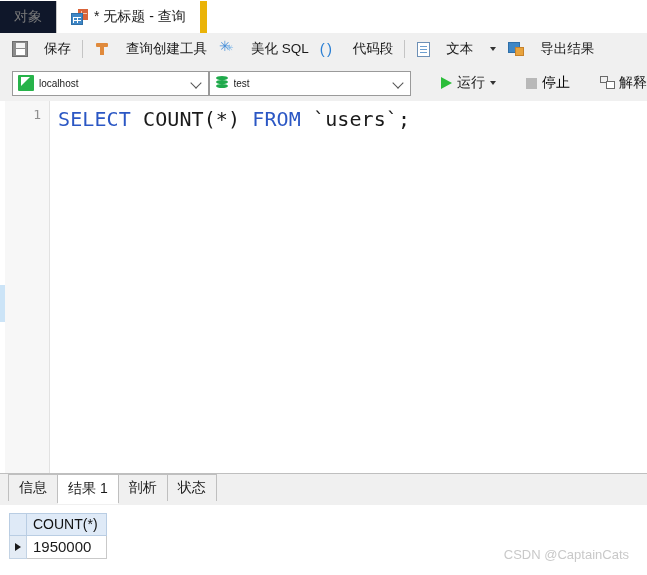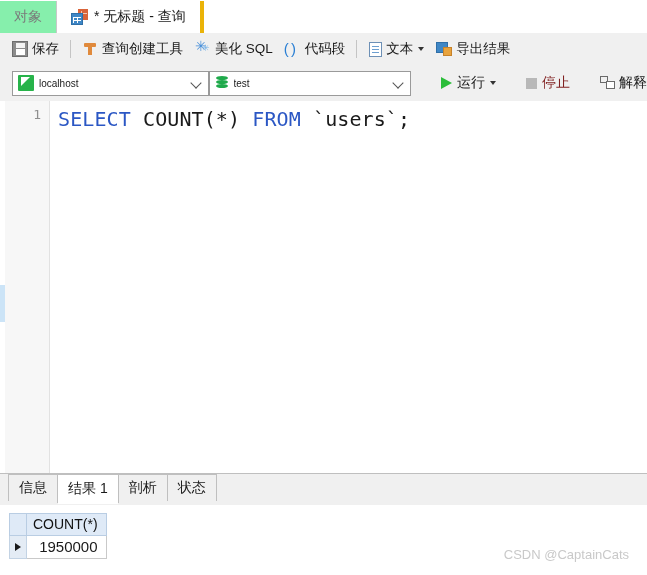--- a/index.html
+++ b/index.html
@@ -34,28 +34,28 @@
   .tab {
     height: 32px;
     display: flex;
     align-items: center;
     padding: 0 14px;
     box-sizing: border-box;
     font-size: 14px;
     white-space: nowrap;
   }
   .tab.inactive {
-    background: #86efac;
+    background: #0f172a;
     color: #7a7a7a;
     border-right: 1px solid #c8c8c8;
   }
   .tab.active {
     background: #ffffff;
     color: #1a1a1a;
-    border-right: 4px solid #eab308;
+    border-right: 7px solid #eab308;
     position: relative;
     top: 0;
   }
   .tab.active::after {
     content: "";
     position: absolute;
     left: 0; right: 0; bottom: -1px;
     height: 1px;
     background: #ffffff;
   }
@@ -115,20 +115,21 @@
     padding-left: 6px;
   }
   .tb-item {
     display: flex;
     align-items: center;
     height: 24px;
     padding: 0 6px;
     font-size: 13.5px;
     white-space: nowrap;
     color: #1a1a1a;
+    gap: 12px;
   }
   .tb-sep {
     width: 1px;
     height: 18px;
     background: #c4c4c4;
     margin: 0 5px;
     flex: none;
   }
   .tb-ico {
     width: 16px; height: 16px;
@@ -259,21 +260,21 @@
     background: #1faa4b; border-radius: 50%;
   }
   .ico-db span:nth-child(1){ top: 1px; }
   .ico-db span:nth-child(2){ top: 5px; }
   .ico-db span:nth-child(3){ top: 9px; }
 
   .runbtn {
     display: flex; align-items: center;
     font-size: 14px; margin-left: 12px; white-space: nowrap; padding-left: 18px;
   }
-  .runbtn.disabled { color: #7f1d1d; }
+  .runbtn.disabled { color: #000000; }
   .ico-play {
     width: 0; height: 0; flex: none;
     border-left: 11px solid #2bbd3a;
     border-top: 6.5px solid transparent;
     border-bottom: 6.5px solid transparent;
     margin-right: 5px;
   }
   .ico-stop {
     width: 11px; height: 11px; flex: none;
     background: #b8b8b8; margin-right: 5px;
@@ -417,21 +418,20 @@
     width: 0; height: 0;
     border-left: 6px solid #1a1a1a;
     border-top: 4.5px solid transparent;
     border-bottom: 4.5px solid transparent;
   }
   .grid td.val {
     background: #ffffff;
     border: 1px solid #c9c9c9;
     border-top: none;
     font-size: 15px;
-    text-align: right;
     padding: 2px 8px 3px 6px;
     height: 22px;
     box-sizing: border-box;
     margin-left: 46px;
   }
   .watermark {
     position: absolute;
     right: 18px; bottom: 13px;
     font-size: 13px;
     color: #c9c9c9;

